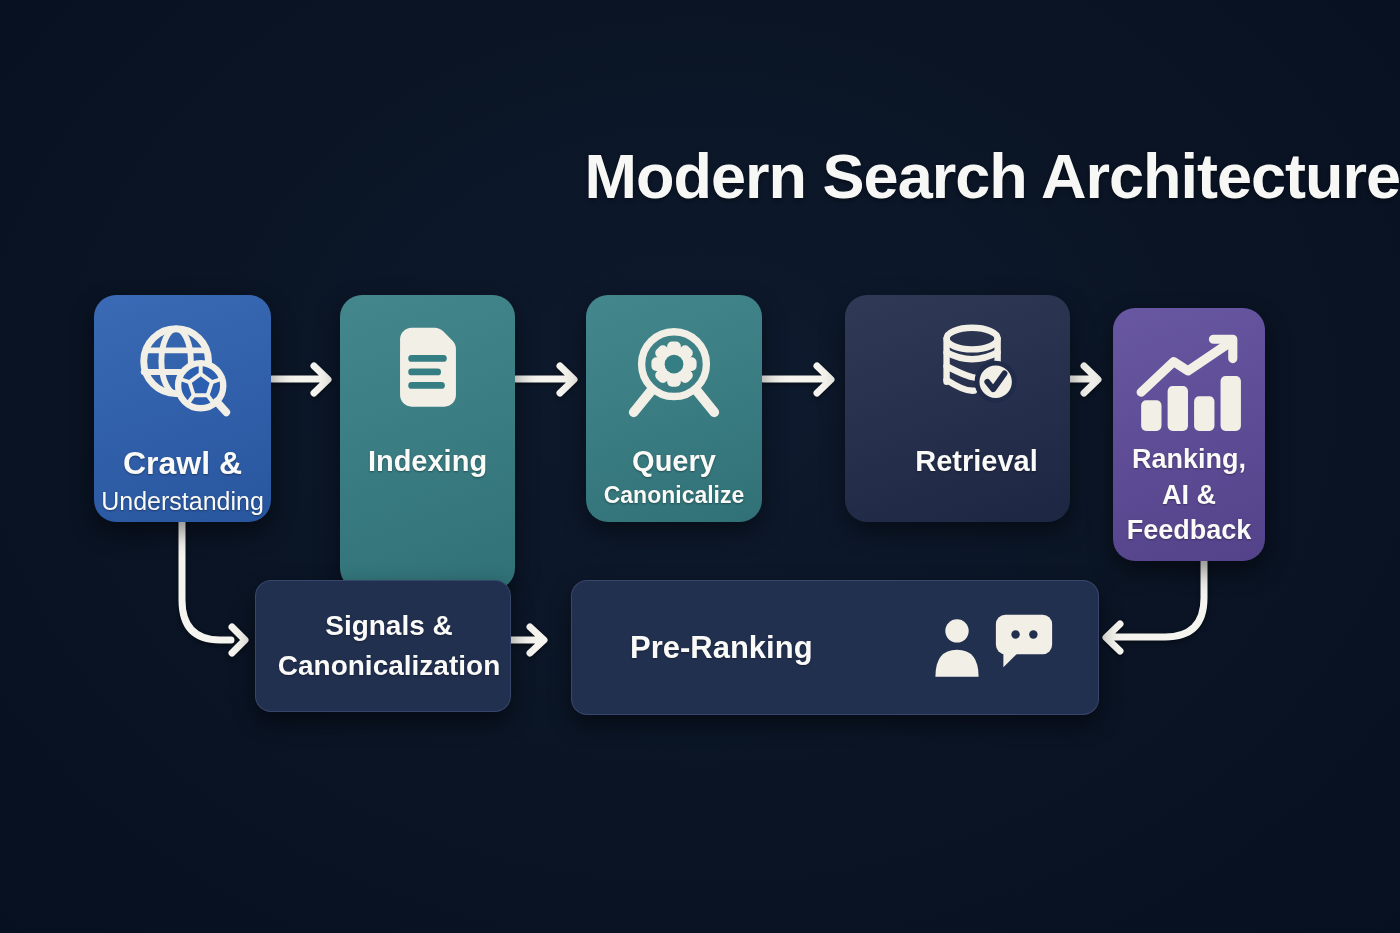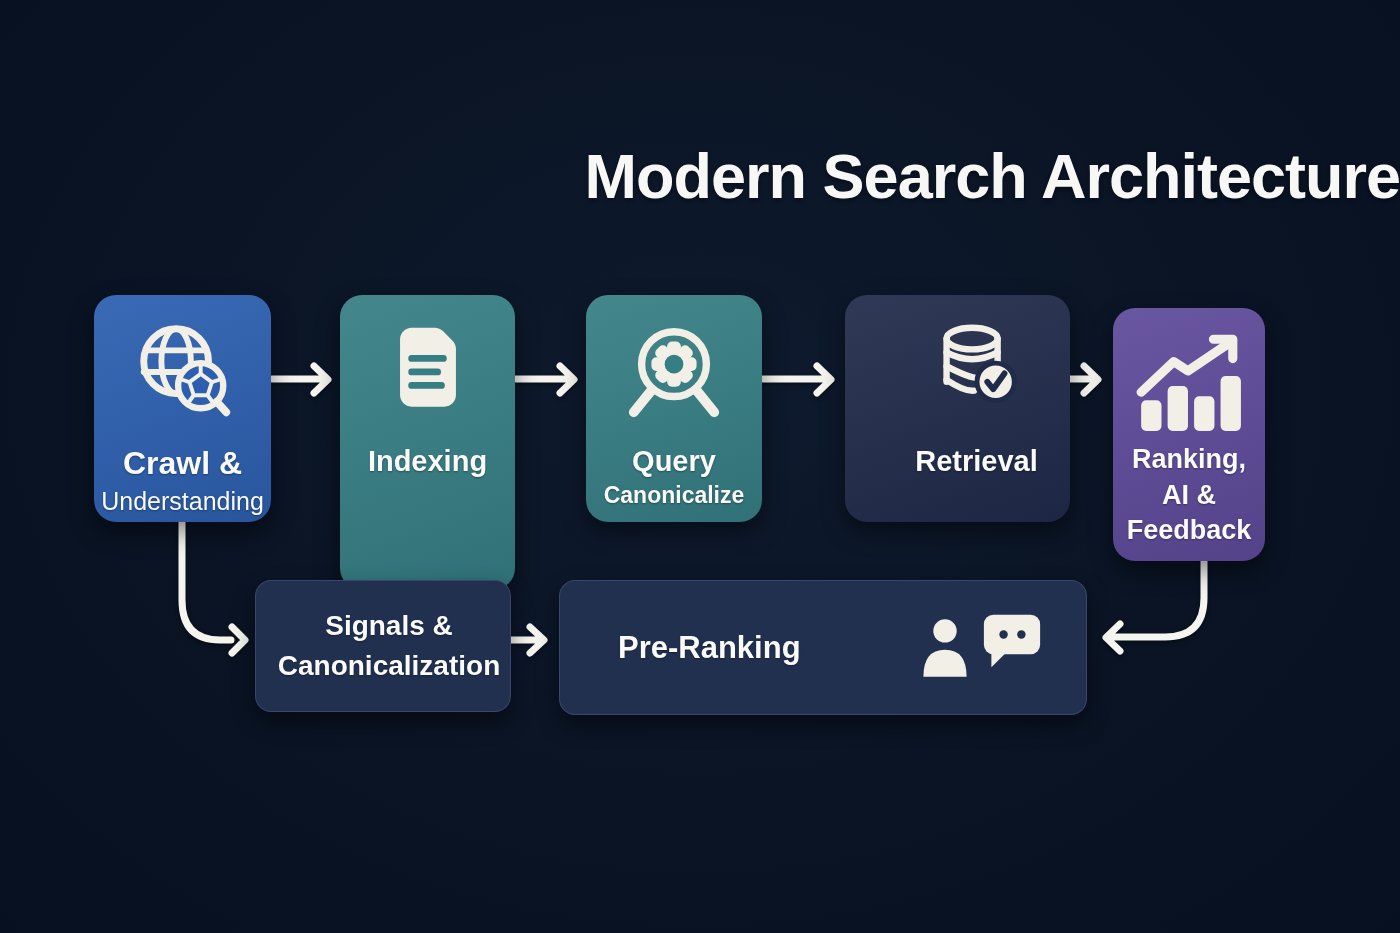--- a/index.html
+++ b/index.html
@@ -36,21 +36,21 @@
   .node-ranking .l-bold{font-size:27px;}
 
   .box2{
     position:absolute;display:flex;align-items:center;justify-content:center;
     background-color:#223050;border:1.5px solid rgba(130,150,200,.22);
     border-radius:16px;box-shadow:0 10px 22px rgba(0,0,0,.45);
     color:#fafaf8;text-shadow:0 1px 2px rgba(0,0,0,.35);padding-left:12px;
   }
   .box-signals{left:255px;top:580px;width:242px;height:130px;text-align:center;line-height:1.42;}
   .box-signals .l-bold{font-size:28px;}
-  .box-prerank{left:559px;top:580px;width:528px;height:135px;justify-content:space-between;
+  .box-prerank{left:571px;top:580px;width:528px;height:135px;justify-content:space-between;
                padding-left:58px;padding-right:44px;box-sizing:border-box;}
   .box-prerank .pr-label{font-size:31px;font-weight:700;}
   .pr-icons{display:flex;align-items:center;gap:10px;}
 
   svg{display:block;}
   .connectors{position:absolute;left:0;top:0;filter:drop-shadow(0 2px 2px rgba(0,0,0,.4));}
 </style>
 </head>
 <body>
 

